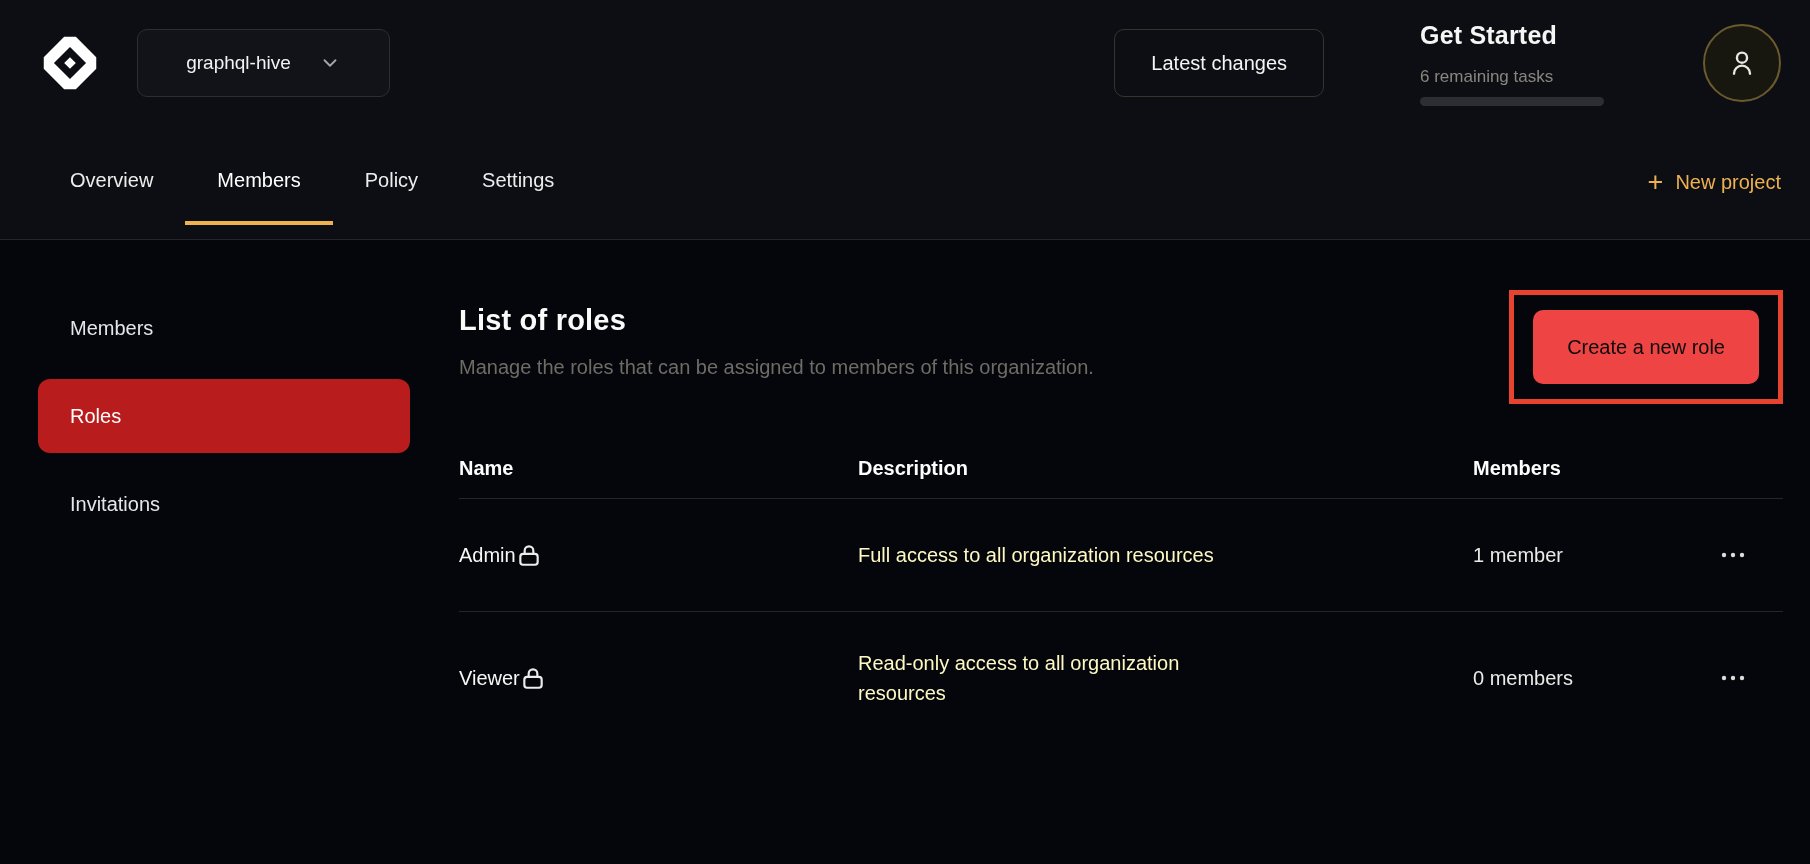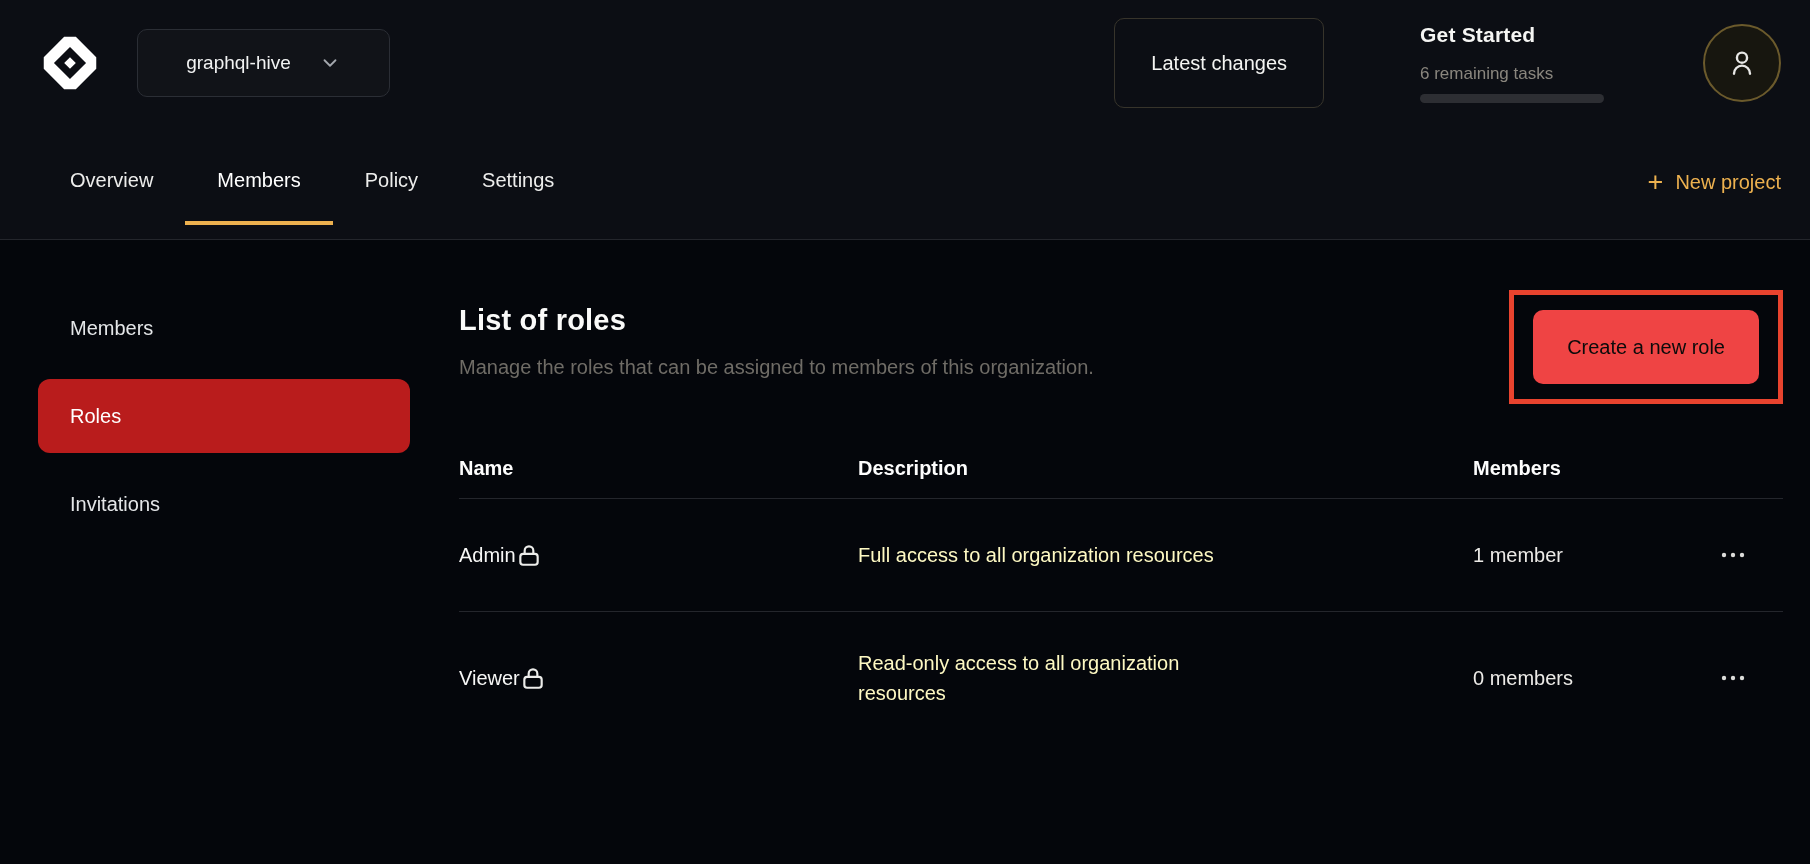--- a/index.html
+++ b/index.html
@@ -29,28 +29,28 @@
   .org-switcher{
     height:68px;min-width:253px;
     background:#111318;
     border:1px solid #2b2e35;border-radius:10px;
     display:flex;align-items:center;justify-content:center;gap:28px;
     padding:0 30px;
     font-size:19px;color:#f2f3f3;cursor:pointer;
   }
   .topbar-right{display:flex;align-items:center;}
   .latest-changes{
-    height:90px;padding:0 36px;
+    height:68px;padding:0 36px;
     background:transparent;
     border:1px solid #37342b;border-radius:10px;
     color:#f4f4f2;font-size:20px;
     font-family:inherit;cursor:pointer;
   }
   .get-started{margin-left:96px;margin-right:99px;width:184px;}
-  .gs-title{font-size:21px;font-weight:600;color:#f5f5f3;letter-spacing:.2px;}
+  .gs-title{font-size:25px;font-weight:600;color:#f5f5f3;letter-spacing:.2px;}
   .gs-sub{font-size:17px;color:#8a867e;margin-top:17px;}
   .gs-bar{margin-top:10px;height:9px;background:#2d2e33;border-radius:5px;}
   .avatar{
     width:78px;height:78px;border-radius:50%;
     border:2px solid #6b5a2c;background:#17160f;
     display:flex;align-items:center;justify-content:center;
     cursor:pointer;
   }
   
   .tabbar{

